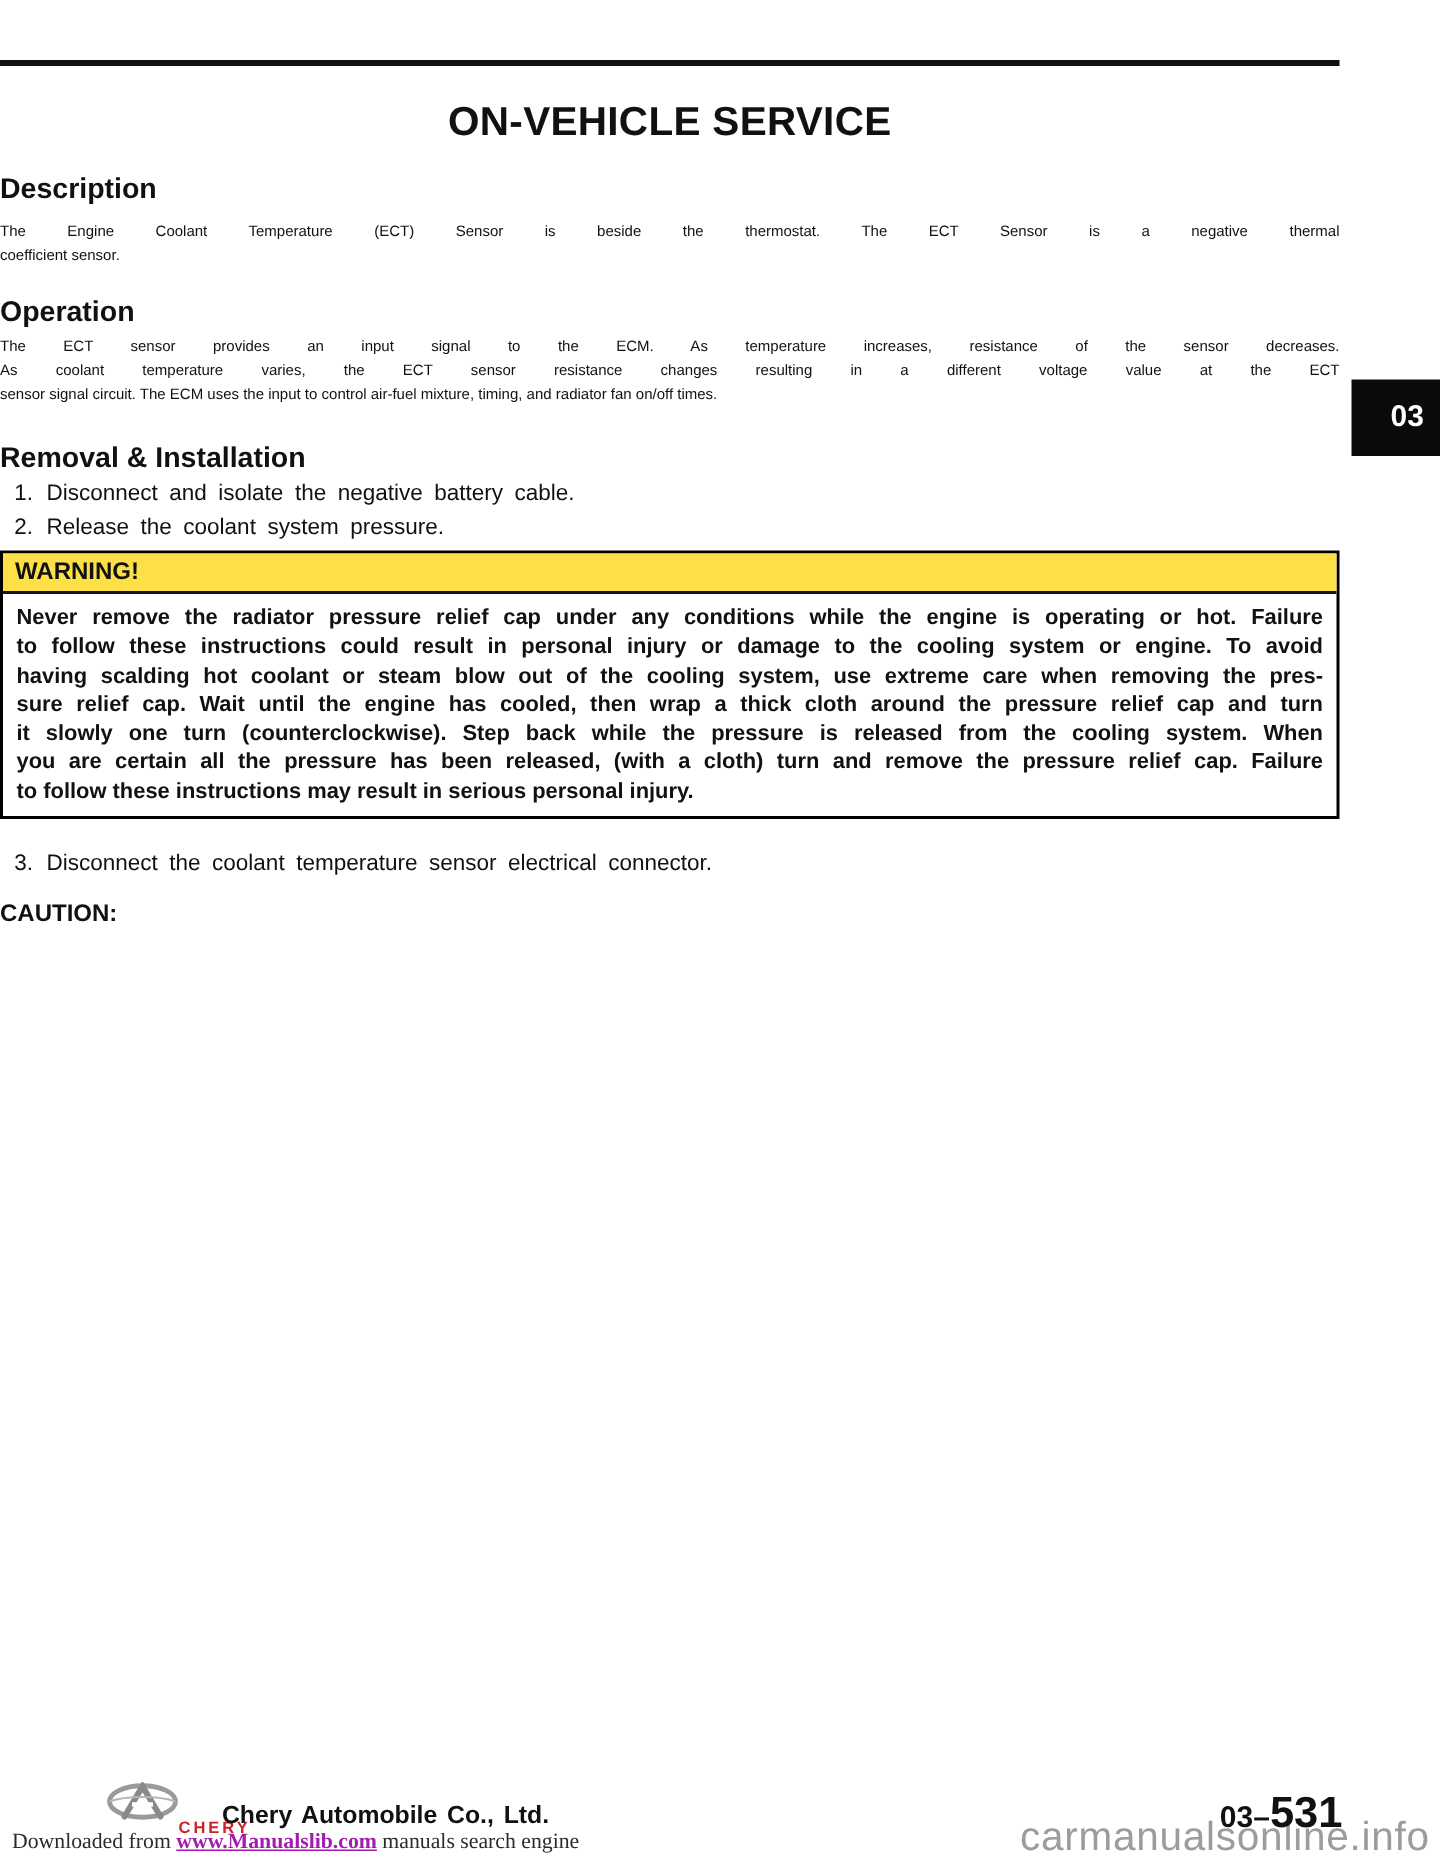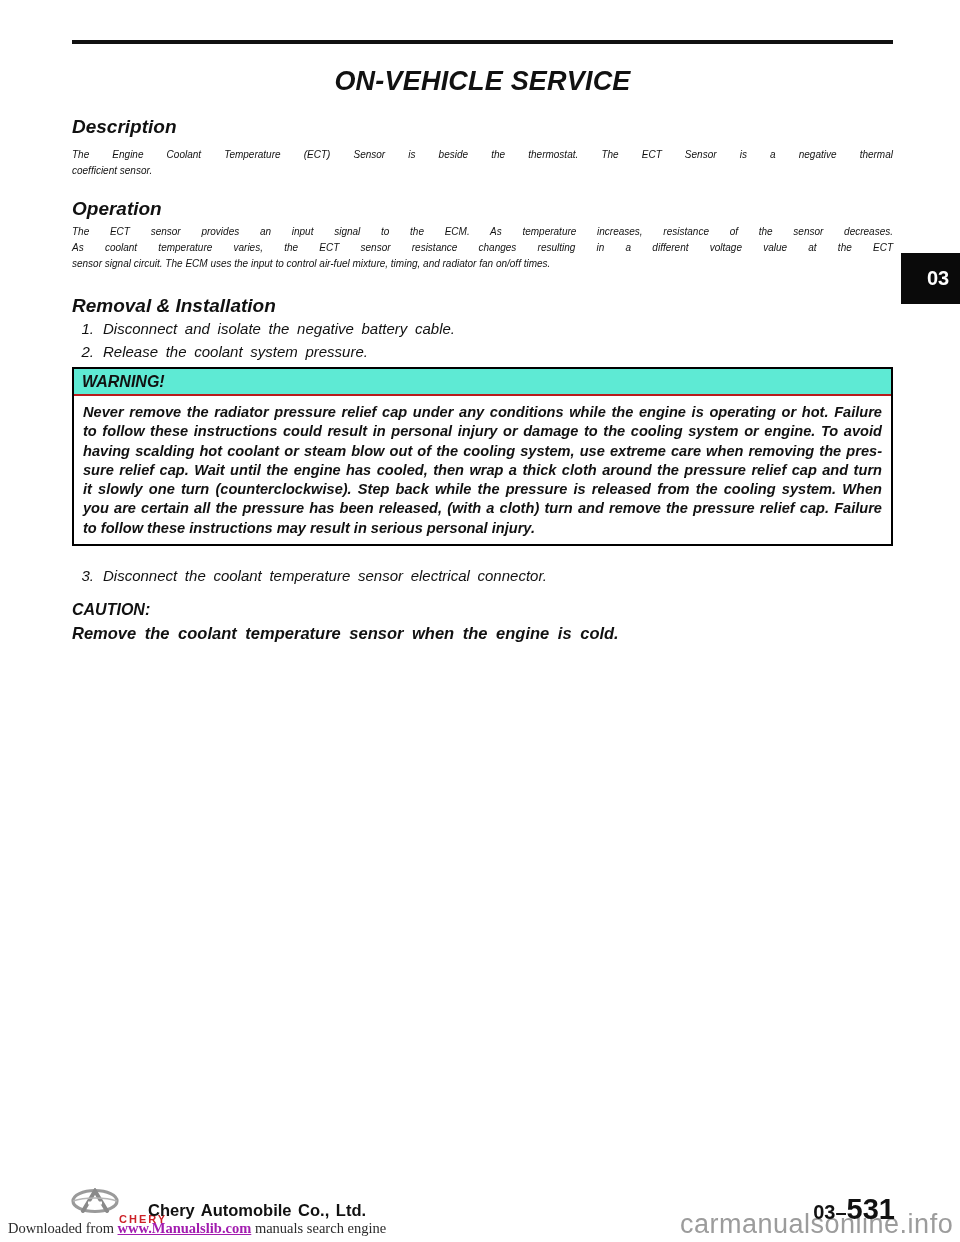--- a/index.html
+++ b/index.html
@@ -7,23 +7,21 @@
   .page {
     position: relative;
     width: 960px;
     height: 1242px;
     background: #ffffff;
     font-family: "Liberation Sans", sans-serif;
     color: #111111;
     overflow: hidden;
   }
   .content {
-    padding-left: 72px;
     padding-right: 67px;
-    font-style: italic;
   }
   .top-rule {
     margin-top: 40px;
     height: 4px;
     background: #111111;
   }
   h1.doc-title {
     margin-top: 24px;
     font-size: 27px;
     font-weight: bold;
@@ -66,22 +64,22 @@
     flex: 0 0 16px;
     text-align: right;
     margin-right: 9px;
     word-spacing: normal;
   }
   .warning-box {
     margin-top: 5px;
     border: 2px solid #000000;
   }
   .warning-header {
-    background: #5eead4;
-    border-bottom: 2px solid #b91c1c;
+    background: #fde047;
+    border-bottom: 2px solid #0f172a;
     padding: 4px 8px 3px 8px;
     font-size: 16px;
     font-weight: bold;
     line-height: 18px;
   }
   .warning-body {
     padding: 7px 9px 6px 9px;
     font-size: 14.6px;
     font-weight: bold;
     line-height: 19.3px;
@@ -228,21 +226,20 @@
           <div class="jline jline-last">to follow these instructions may result in serious personal injury.</div>
         </div>
     </div>
 
     <div class="step" id="step-3">
       <span class="step-num">3.</span>
       <span class="step-text">Disconnect the coolant temperature sensor electrical connector.</span>
     </div>
 
     <div class="caution-label">CAUTION:</div>
-    <div class="caution-text">Remove the coolant temperature sensor when the engine is cold.</div>
   </div>
 
   <div class="chapter-tab">03</div>
 
   <div class="watermark">carmanualsonline.info</div>
 
   <div class="page-ref">
     <span class="chapter">03–</span>
       <span class="pagenum">531</span>
   </div>

